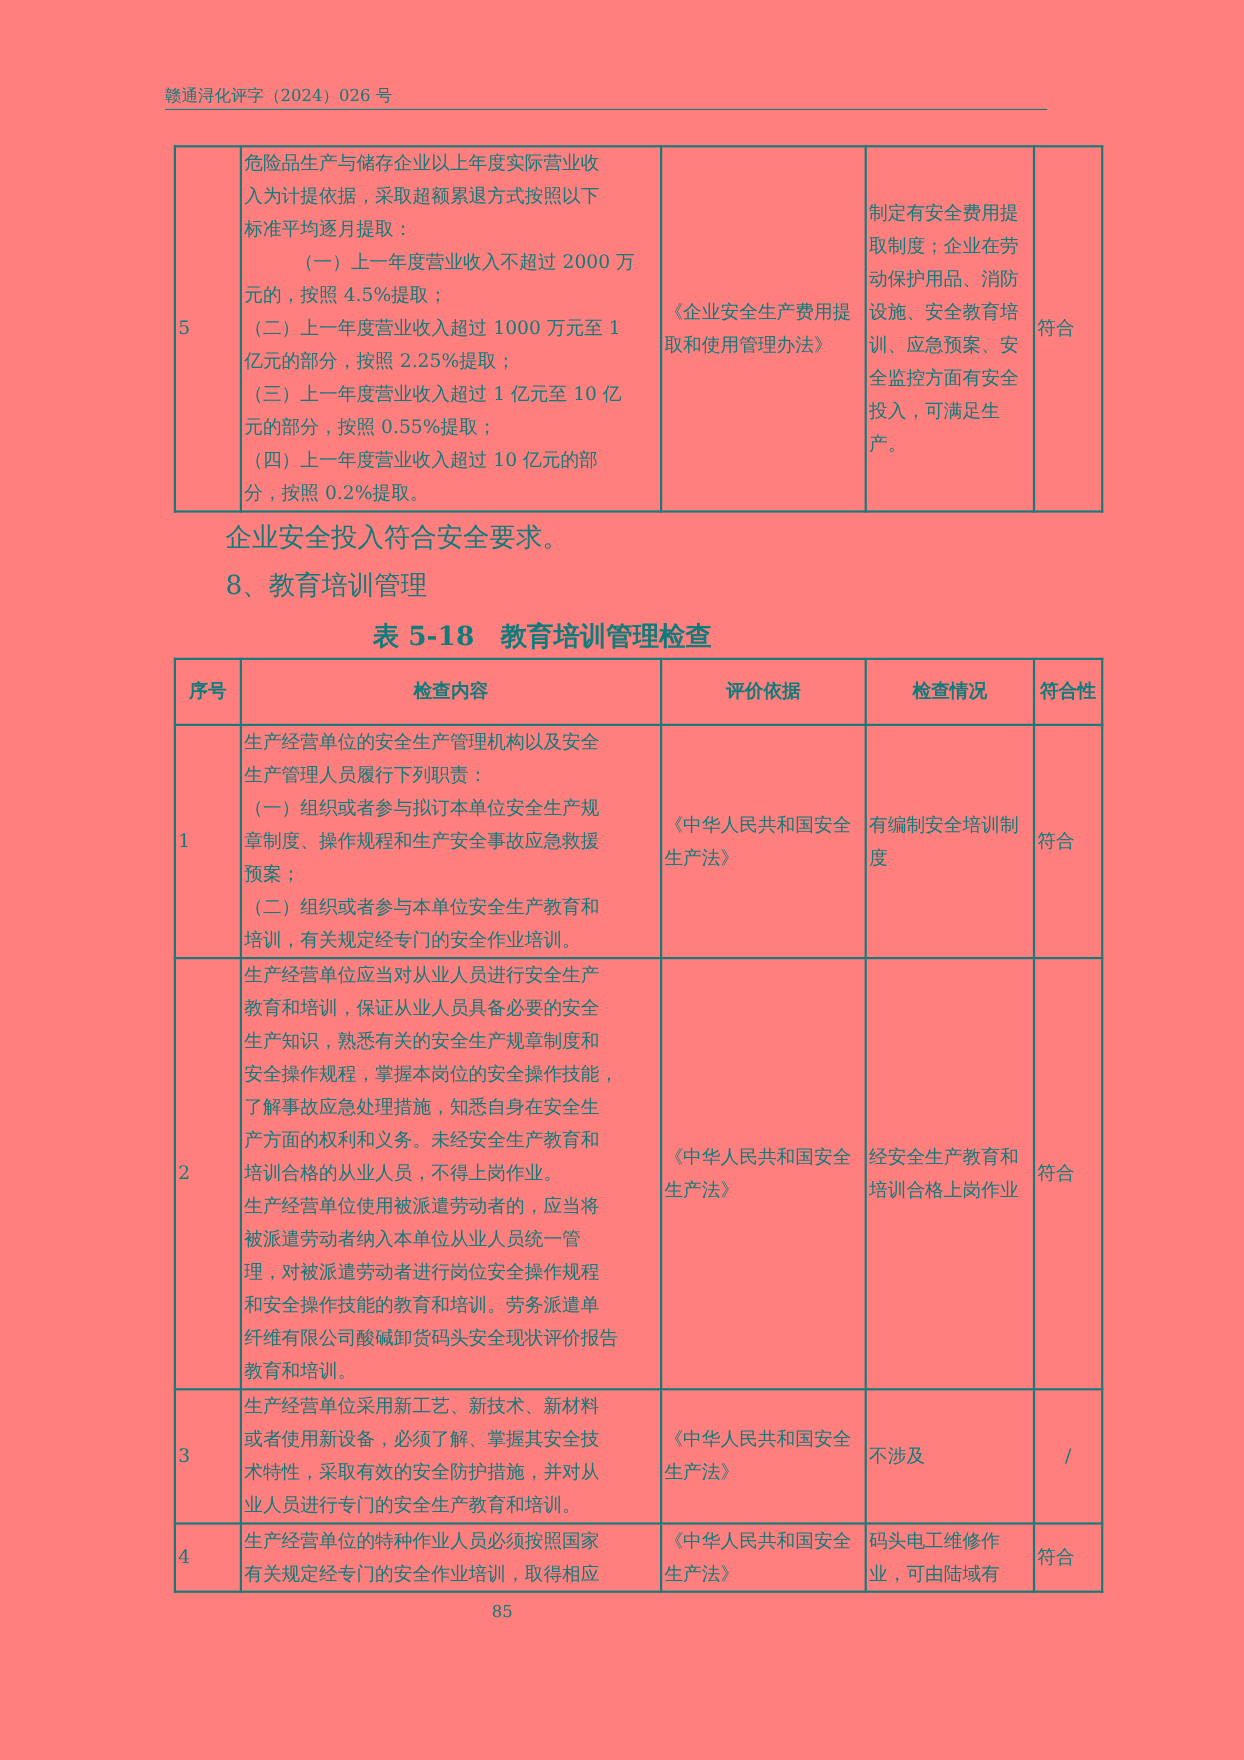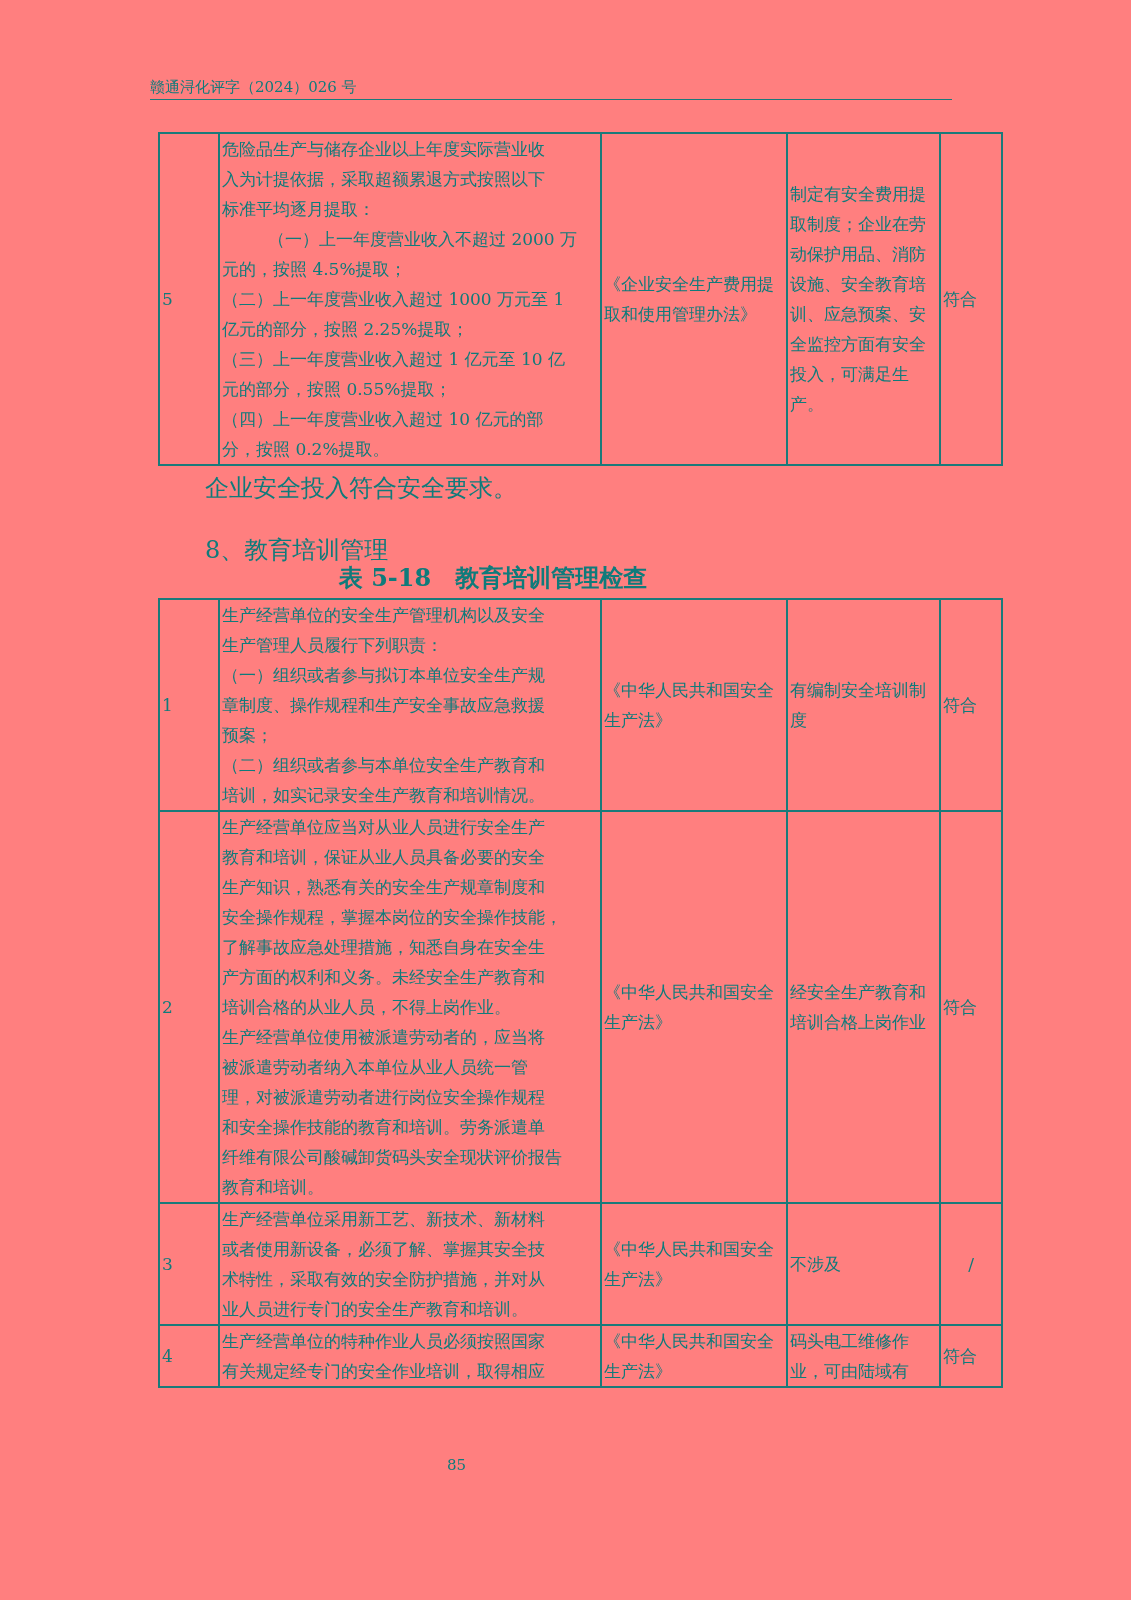--- a/index.html
+++ b/index.html
@@ -68,35 +68,42 @@
       <span class="line">分，按照 0.2%提取。</span>
     </td>
     <td class="c2">《企业安全生产费用提取和使用管理办法》</td>
     <td class="c3">制定有安全费用提取制度；企业在劳动保护用品、消防设施、安全教育培训、应急预案、安全监控方面有安全投入，可满足生产。</td>
     <td class="c4">符合</td>
   </tr>
 </tbody>
   </table>
 
 <div class="body-text" style="top:472px;">企业安全投入符合安全要求。</div>
-<div class="body-text" style="top:534px;">8、教育培训管理</div>
+<div class="body-text" style="top:516px;">8、教育培训管理</div>
 <div class="caption" style="top:562px;">表 5-18　教育培训管理检查</div>
 
 <table class="grid" style="top:598px;">
   <tbody>
+      <tr style="height:60px;">
+    <th class="c0">序号</th>
+    <th class="c1">检查内容</th>
+    <th class="c2">评价依据</th>
+    <th class="c3">检查情况</th>
+    <th class="c4" style="line-height:28px;">符合性</th>
+  </tr>
   <tr style="height:210px;">
     <td class="c0">1</td>
     <td class="c1">
       <span class="line">生产经营单位的安全生产管理机构以及安全</span>
       <span class="line">生产管理人员履行下列职责：</span>
       <span class="line">（一）组织或者参与拟订本单位安全生产规</span>
       <span class="line">章制度、操作规程和生产安全事故应急救援</span>
       <span class="line">预案；</span>
       <span class="line">（二）组织或者参与本单位安全生产教育和</span>
-      <span class="line">培训，如实记录安全生产教育和培训情况。</span>
+      <span class="line">培训，有关规定经专门的安全作业培训。</span>
     </td>
     <td class="c2">《中华人民共和国安全生产法》</td>
     <td class="c3">有编制安全培训制度</td>
     <td class="c4">符合</td>
   </tr>
   <tr style="height:390px;">
     <td class="c0">2</td>
     <td class="c1">
       <span class="line">生产经营单位应当对从业人员进行安全生产</span>
       <span class="line">教育和培训，保证从业人员具备必要的安全</span>

